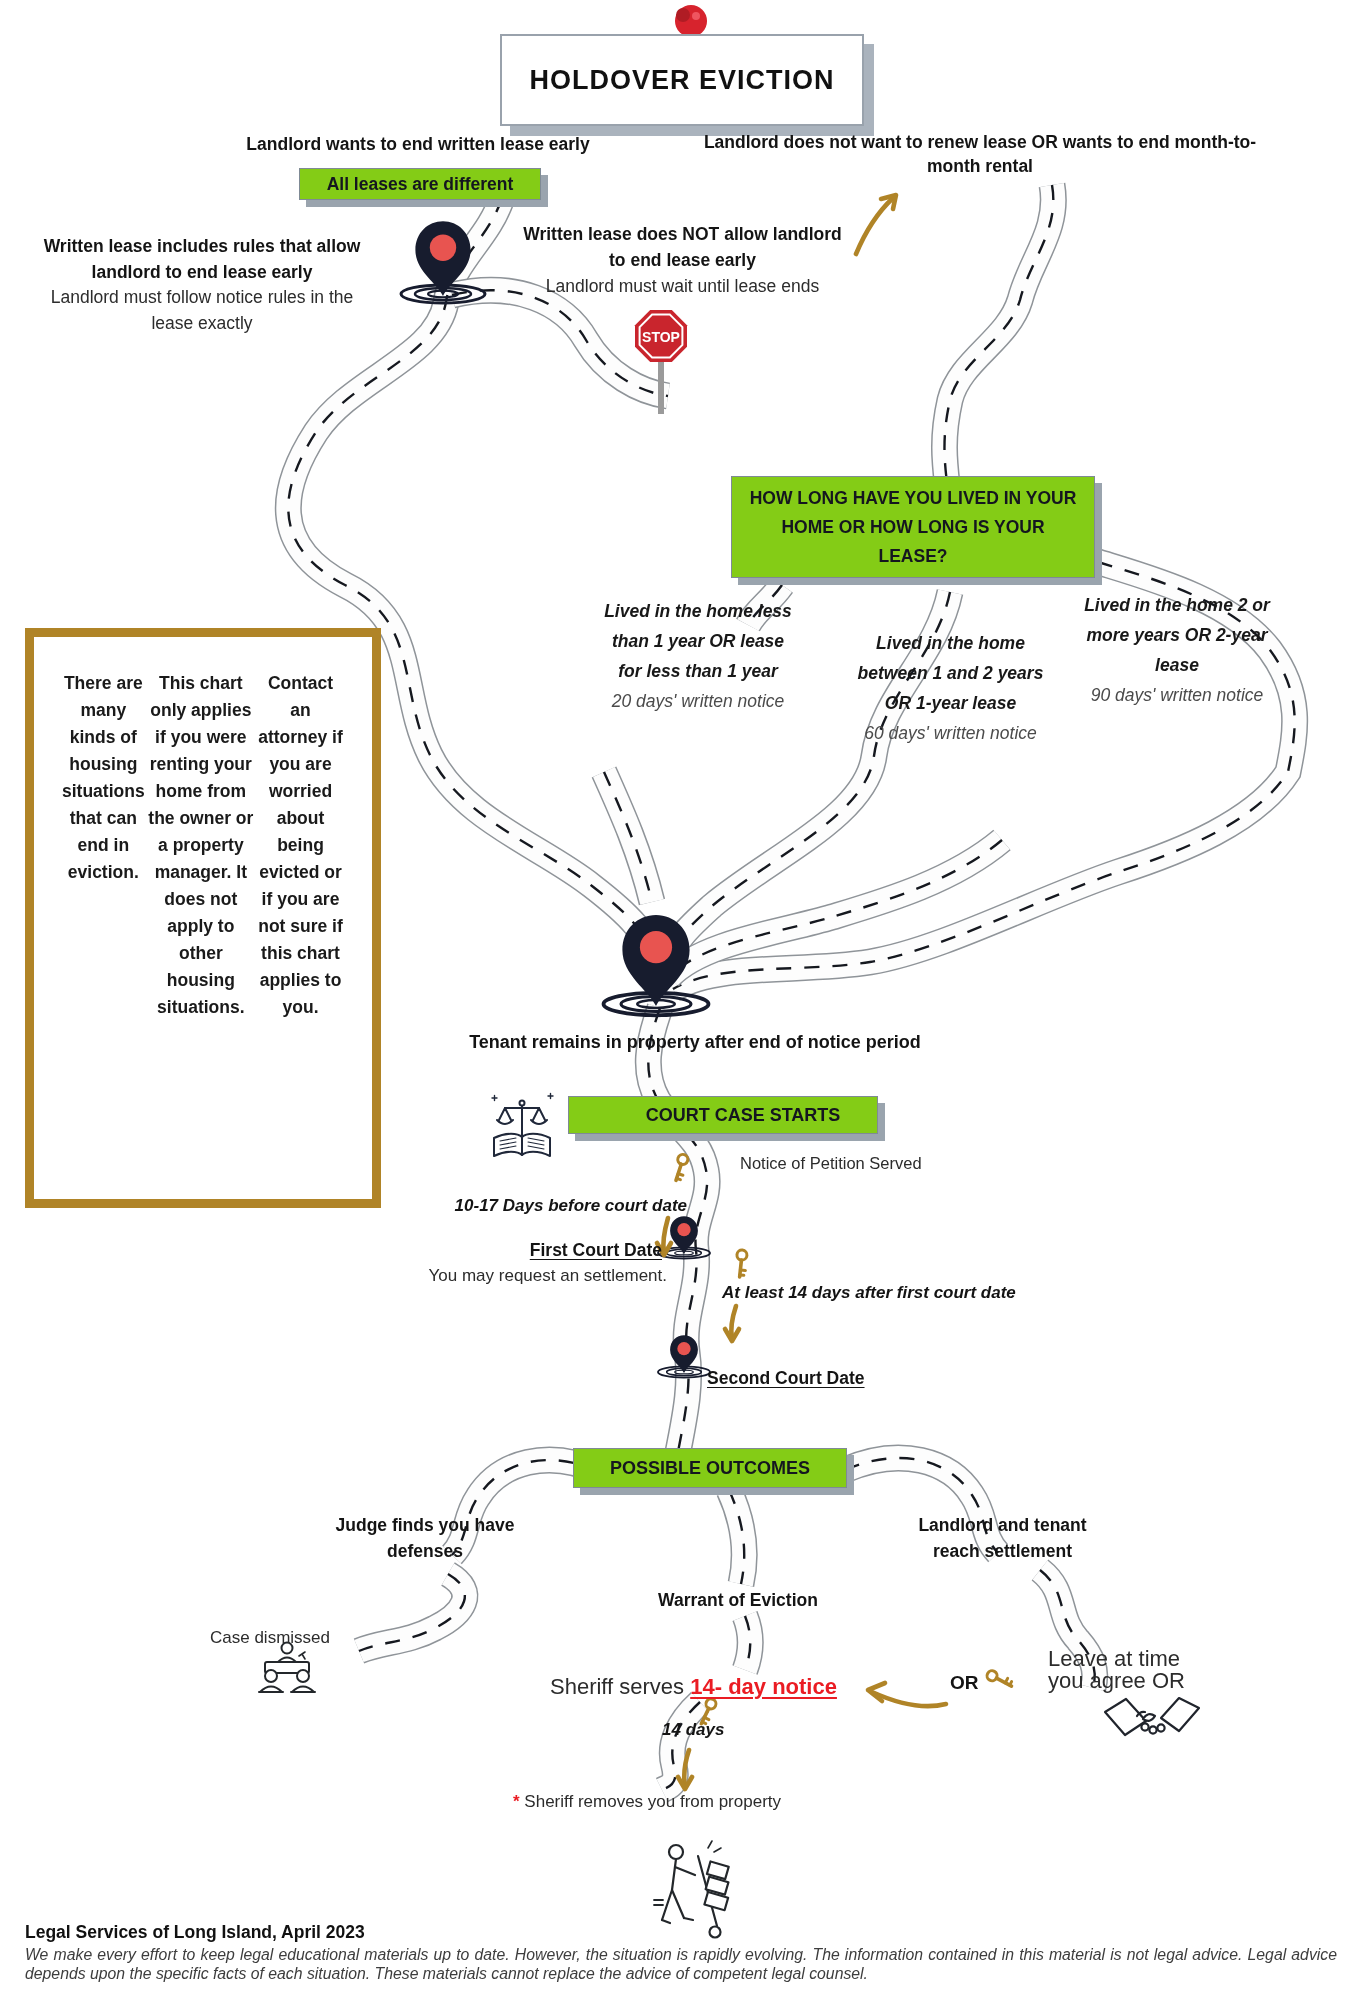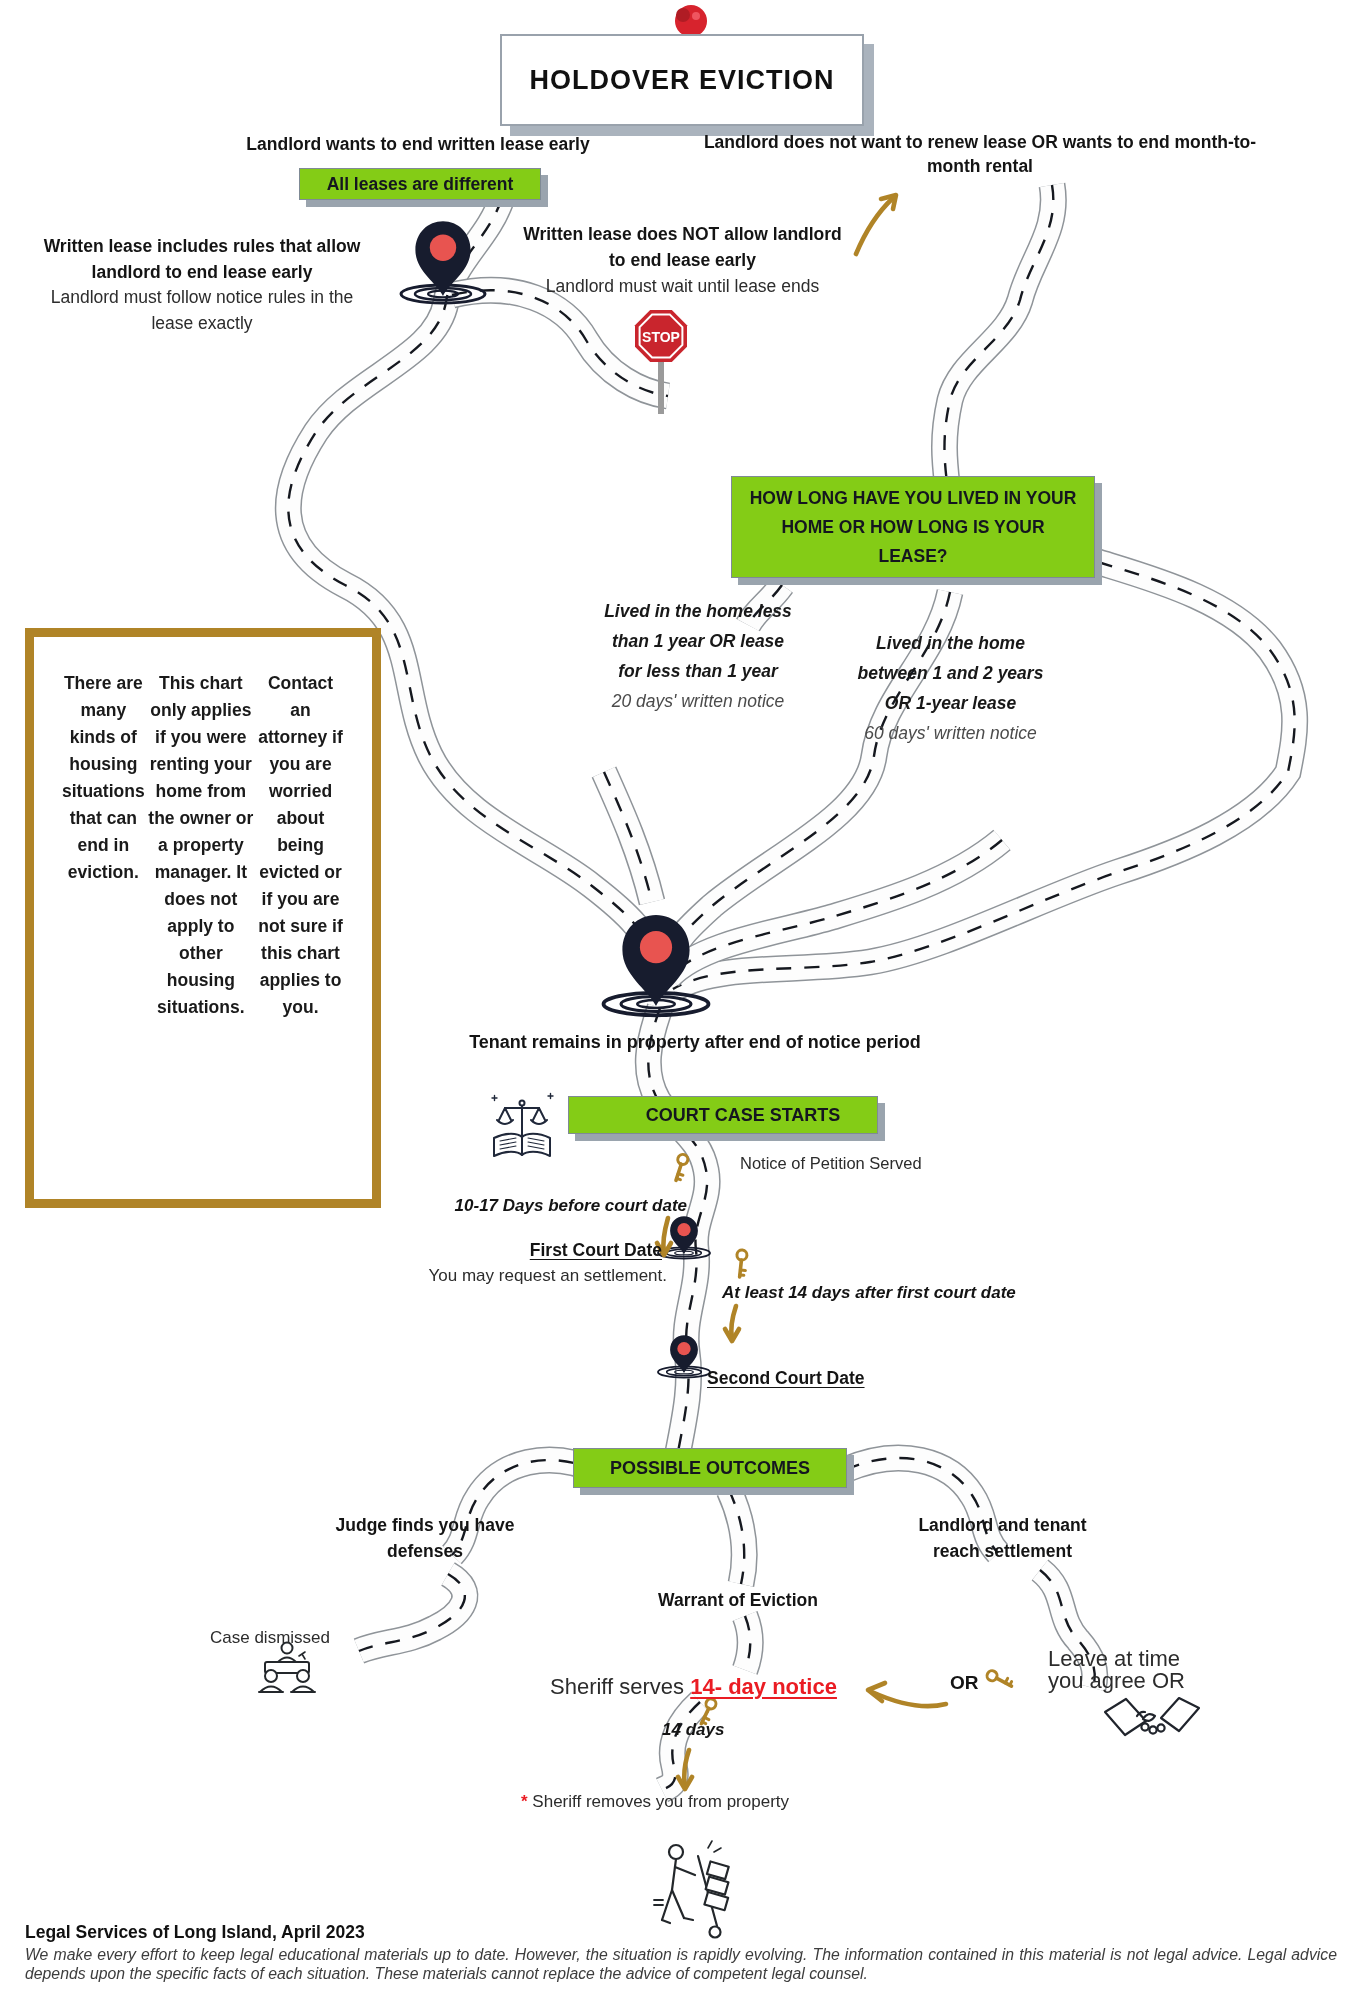--- a/index.html
+++ b/index.html
@@ -264,20 +264,24 @@
   <div class="txt opt" style="left:598px;top:596px;width:200px;">
     <div>Lived in the home less than 1 year OR lease for less than 1 year</div>
     <div class="notice">20 days' written notice</div>
   </div>
 
   <div class="txt opt" style="left:848px;top:628px;width:205px;">
     <div>Lived in the home between 1 and 2 years OR 1-year lease</div>
     <div class="notice">60 days' written notice</div>
   </div>
 
+  <div class="txt opt" style="left:1072px;top:590px;width:210px;">
+    <div>Lived in the home 2 or more years OR 2-year lease</div>
+    <div class="notice">90 days' written notice</div>
+  </div>
 
   <div class="gold-box">
     <p>There are many kinds of housing situations that can end in eviction.</p>
     <p>This chart only applies if you were renting your home from the owner or a property manager. It does not apply to other housing situations.</p>
     <p>Contact an attorney if you are worried about being evicted or if you are not sure if this chart applies to you.</p>
   </div>
 
   <div class="txt b c" style="left:385px;top:1032px;width:620px;font-size:18px;">Tenant remains in property after end of notice period</div>
 
   <div class="txt tagbox" style="left:568px;top:1096px;width:268px;height:36px;font-size:18px;padding-left:40px;">
@@ -311,20 +315,20 @@
   <div class="txt" style="left:550px;top:1674px;font-size:22px;">
     <span class="reg">Sheriff serves </span><span class="b red u">14- day notice</span>
   </div>
 
   <div class="txt b" style="left:950px;top:1672px;font-size:19px;">OR</div>
 
   <div class="txt reg" style="left:1048px;top:1648px;width:160px;font-size:22px;line-height:22px;">Leave at time you agree OR</div>
 
   <div class="txt b it" style="left:662px;top:1720px;font-size:17px;">14 days</div>
 
-  <div class="txt" style="left:513px;top:1792px;font-size:17px;margin-left:8px;">
+  <div class="txt" style="left:513px;top:1792px;font-size:17px;">
     <span class="b red">*</span><span class="reg"> Sheriff removes you from property</span>
   </div>
 
   <div class="txt footer-src">Legal Services of Long Island, April 2023</div>
   <div class="txt footer-disc">We make every effort to keep legal educational materials up to date. However, the situation is rapidly evolving. The information contained in this material is not legal advice. Legal advice depends upon the specific facts of each situation. These materials cannot replace the advice of competent legal counsel.</div>
 
 </div>
 
 </body></html>

